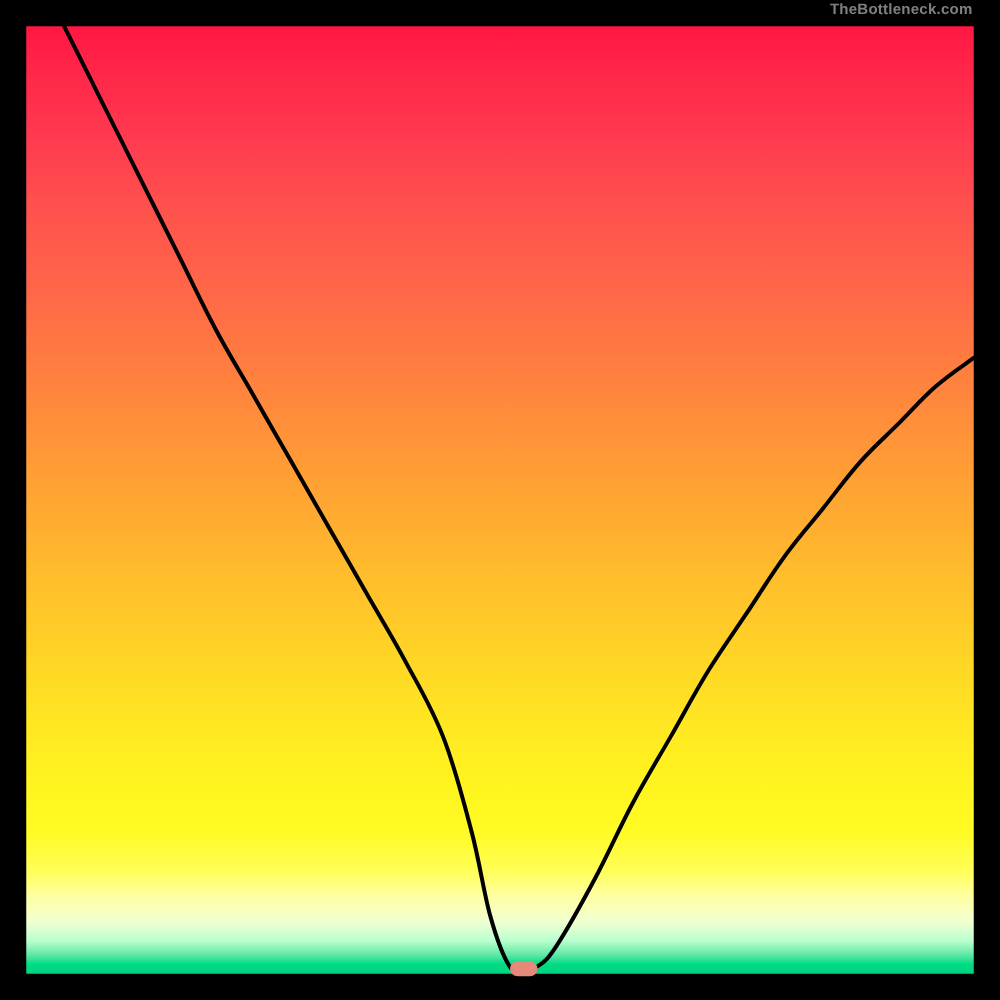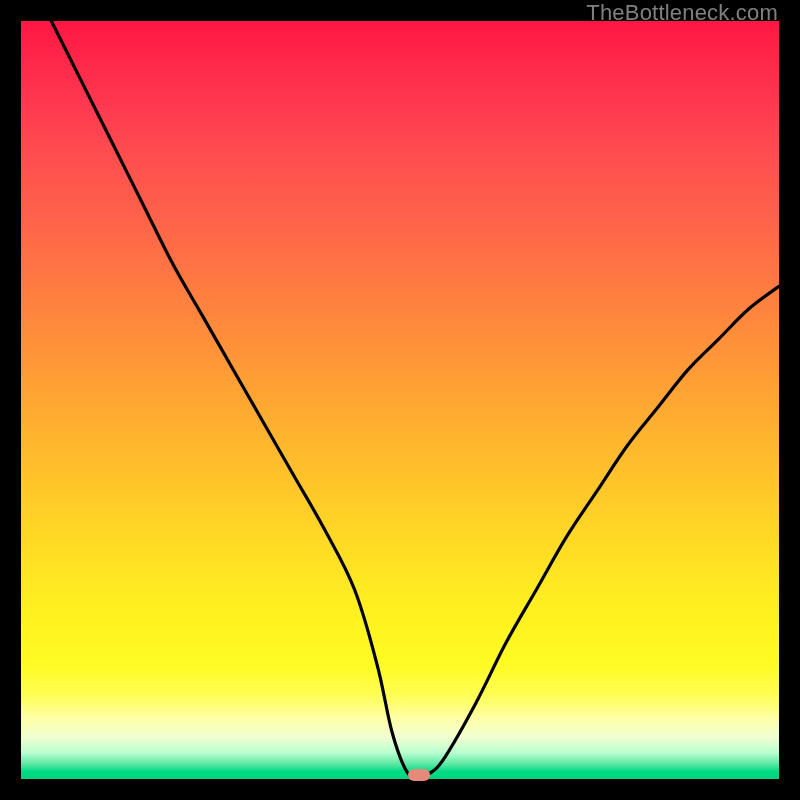--- a/index.html
+++ b/index.html
@@ -48,22 +48,22 @@
       #5fe8a5 98%,
       #00db85 99%,
       #00d47f 100%
     );
   }
   .watermark {
     position: absolute;
     top: 0px;
     right: 22px;
     color: #808080;
-    font-size: 22px;
-    font-weight: 400;
+    font-size: 12px;
+    font-weight: 700;
     letter-spacing: 0.2px;
     user-select: none;
   }
   svg.curve {
     position: absolute;
     left: 0;
     top: 0;
     width: 758px;
     height: 758px;
     overflow: visible;

